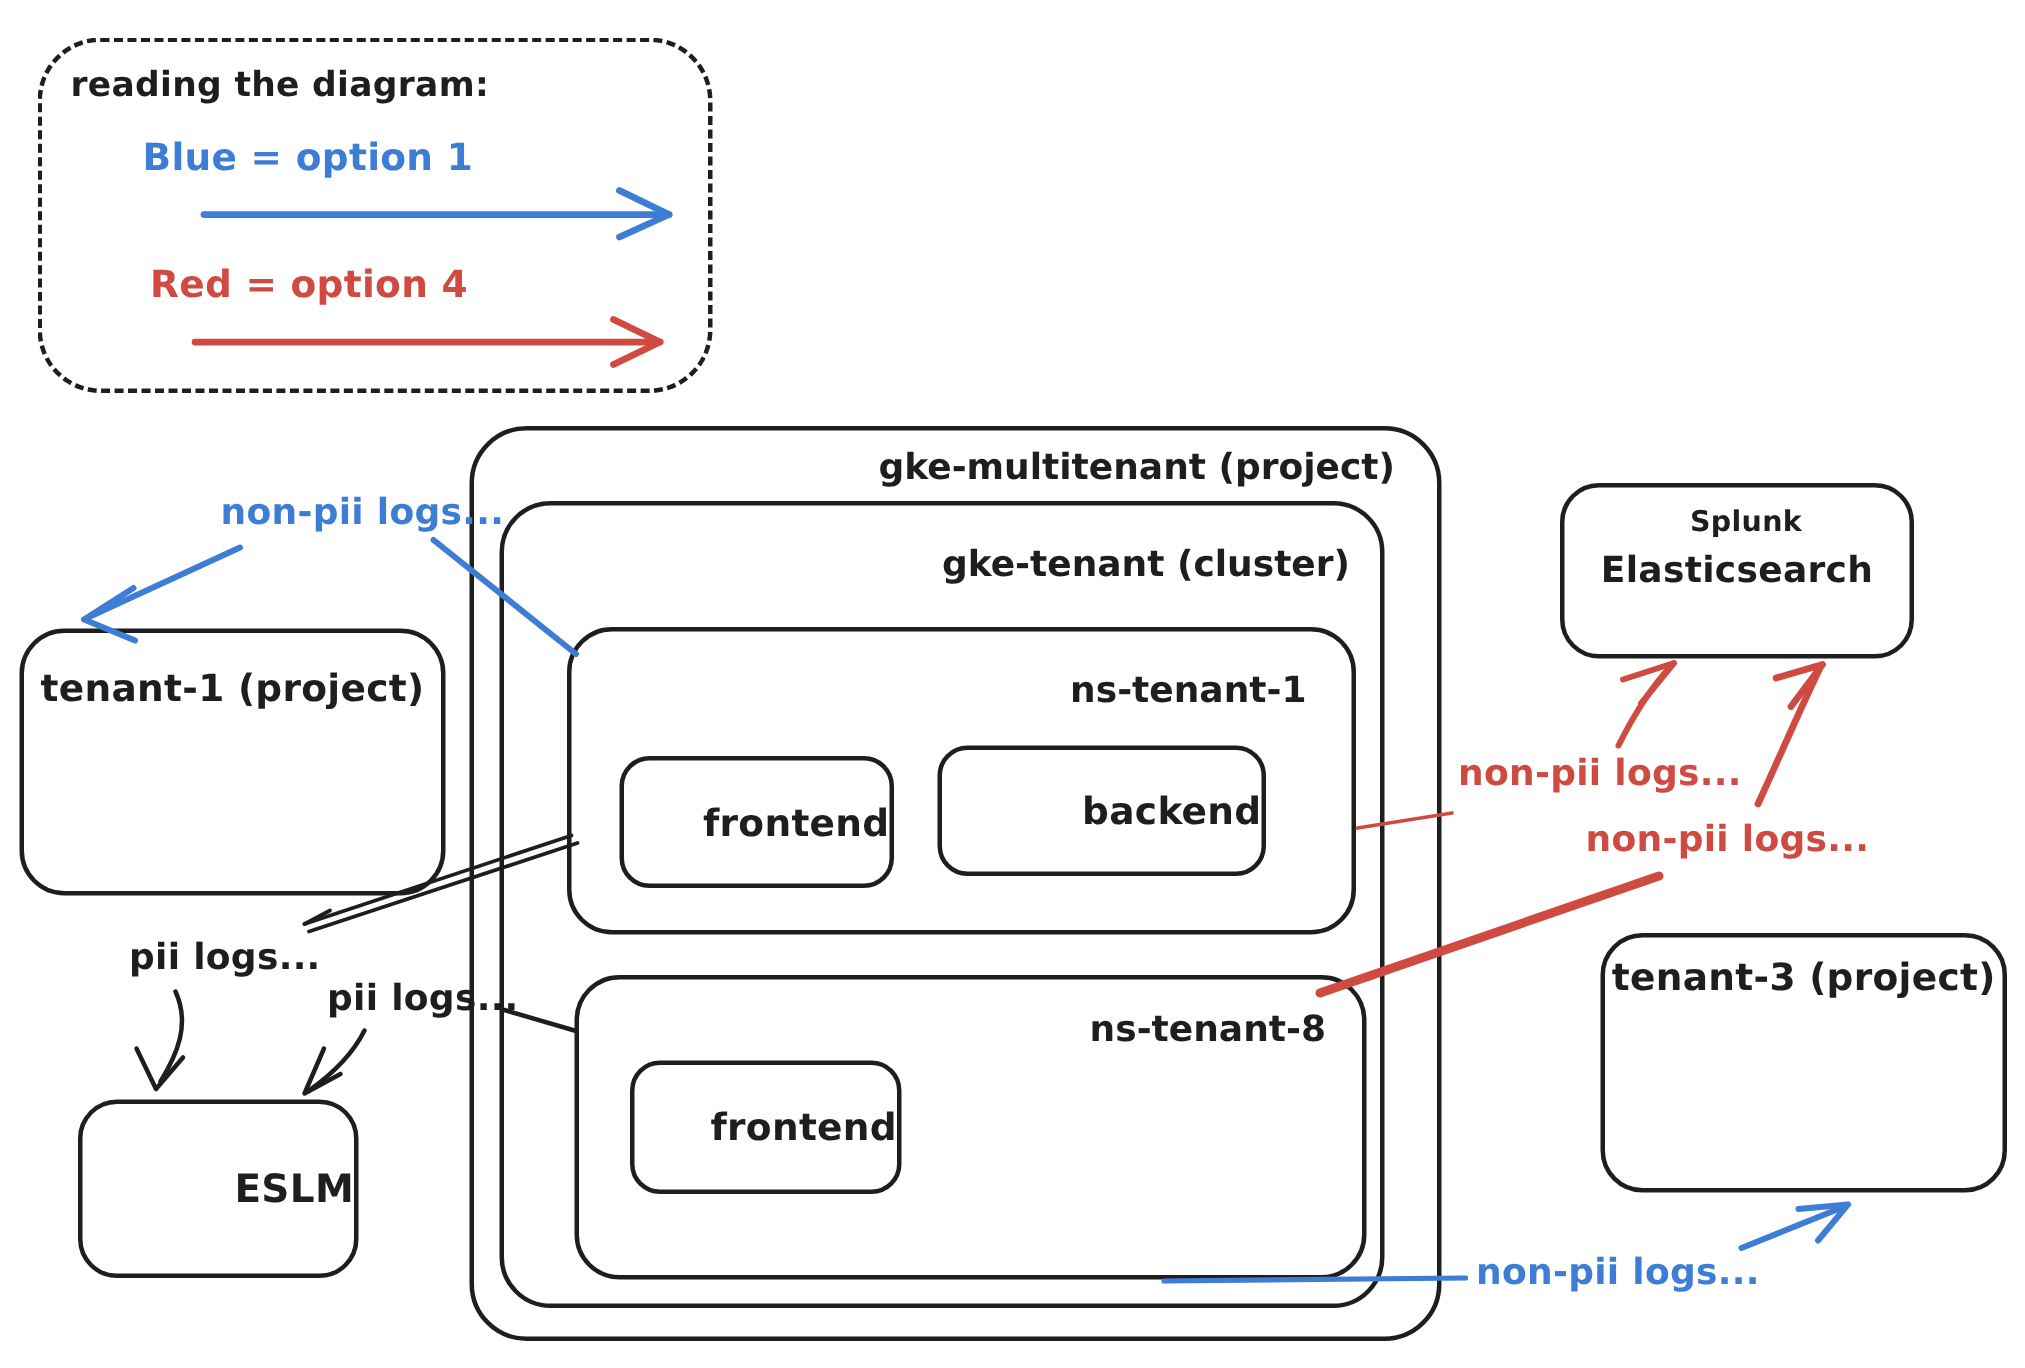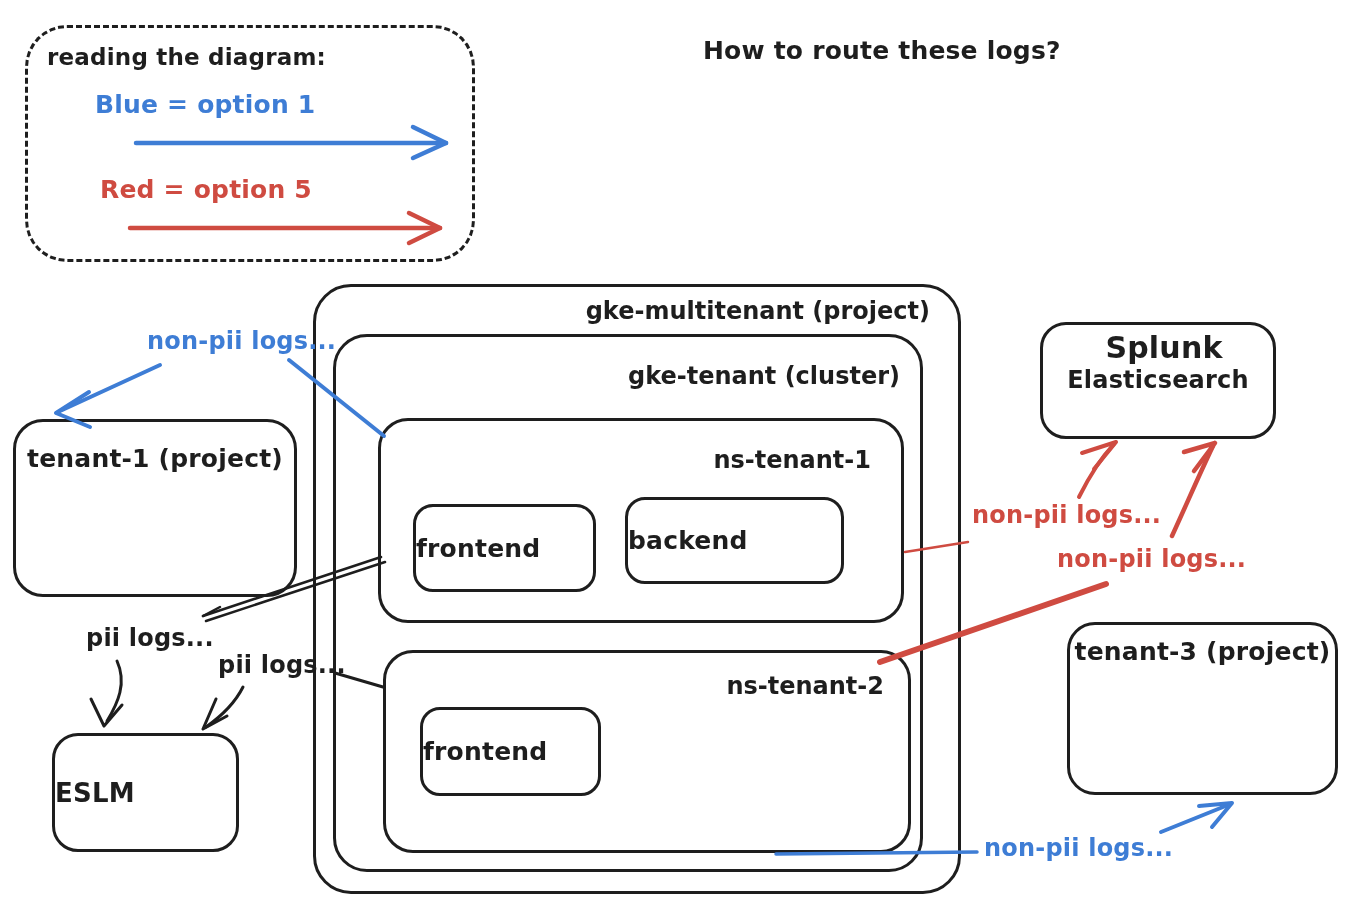--- a/index.html
+++ b/index.html
@@ -33,21 +33,21 @@
     position: absolute;
     white-space: nowrap;
     font-weight: 700;
     letter-spacing: 0.2px;
   }
   .blue-text { color: var(--blue); }
   .red-text  { color: var(--red); }
   .center-flex {
     display: flex;
     align-items: center;
-    justify-content: flex-start;
+    justify-content: flex-end;
   }
   .overlay {
     position: absolute;
     left: 0; top: 0;
     width: 1350px; height: 912px;
     pointer-events: none;
   }
   .overlay path {
     fill: none;
     stroke-linecap: round;
@@ -58,59 +58,58 @@
   .s-red  { stroke: var(--red); }
 </style>
 </head>
 <body>
 
 <div class="canvas">
 
   <div class="box" style="left:25px; top:25px; width:450px; height:237px; border:3.5px dashed var(--ink); border-radius:42px;"></div>
   <div class="lbl" style="left:47px; top:44px; font-size:23px;">reading the diagram:</div>
   <div class="lbl blue-text" style="left:95px; top:90px; font-size:25px;">Blue = option 1</div>
-  <div class="lbl red-text" style="left:100px; top:175px; font-size:25px;">Red = option 5</div>
+  <div class="lbl red-text" style="left:100px; top:175px; font-size:25px;">Red = option 4</div>
 
-  <div class="lbl" style="left:703px; top:36px; font-size:25px;">How to route these logs?</div>
 
   <div class="box" style="left:313px; top:284px; width:648px; height:610px; border-radius:38px;">
     <span class="corner-lbl" style="right:28px; top:10px; font-size:24px;">gke-multitenant (project)</span>
   </div>
 
   <div class="box" style="left:333px; top:334px; width:590px; height:538px; border-radius:34px;">
     <span class="corner-lbl" style="right:20px; top:25px; font-size:24px;">gke-tenant (cluster)</span>
   </div>
 
   <div class="box" style="left:378px; top:418px; width:526px; height:205px; border-radius:30px;padding-left:24px;">
     <span class="corner-lbl" style="right:30px; top:25px; font-size:24px;">ns-tenant-1</span>
   </div>
   <div class="box center-flex" style="left:413px; top:504px; width:183px; height:88px; border-radius:20px;">
     <span class="lbl" style="position:static; font-size:25px;">frontend</span>
   </div>
   <div class="box center-flex" style="left:625px; top:497px; width:219px; height:87px; border-radius:20px;">
     <span class="lbl" style="position:static; font-size:25px;">backend</span>
   </div>
 
   <div class="box" style="left:383px; top:650px; width:528px; height:203px; border-radius:30px;">
-    <span class="corner-lbl" style="right:24px; top:19px; font-size:24px;">ns-tenant-2</span>
+    <span class="corner-lbl" style="right:24px; top:19px; font-size:24px;">ns-tenant-8</span>
   </div>
   <div class="box center-flex" style="left:420px; top:707px; width:181px; height:89px; border-radius:20px;">
     <span class="lbl" style="position:static; font-size:25px;">frontend</span>
   </div>
 
   <div class="box" style="left:13px; top:419px; width:284px; height:178px; border-radius:30px; text-align:center;">
     <span class="lbl" style="position:static; display:inline-block; margin-top:22px; font-size:25px;">tenant-1 (project)</span>
   </div>
 
   <div class="box center-flex" style="left:52px; top:733px; width:187px; height:119px; border-radius:26px;">
     <span class="lbl" style="position:static; font-size:26px;">ESLM</span>
   </div>
 
   <div class="box" style="left:1040px; top:322px; width:236px; height:117px; border-radius:26px; text-align:center; padding-top:7px;">
-    <div class="lbl" style="position:static; font-size:30px; line-height:32px;margin-left:12px;">Splunk</div>
+    <div class="lbl" style="position:static; font-size:19px; line-height:32px;margin-left:12px;">Splunk</div>
     <div class="lbl" style="position:static; font-size:24px; line-height:32px;">Elasticsearch</div>
   </div>
 
   <div class="box" style="left:1067px; top:622px; width:271px; height:173px; border-radius:28px; text-align:center;">
     <span class="lbl" style="position:static; display:inline-block; margin-top:12px; font-size:25px;">tenant-3 (project)</span>
   </div>
 
   <div class="lbl blue-text" style="left:147px; top:327px; font-size:24px;">non-pii logs...</div>
   <div class="lbl" style="left:86px; top:624px; font-size:24px;">pii logs...</div>
   <div class="lbl" style="left:218px; top:651px; font-size:24px;">pii logs...</div>

